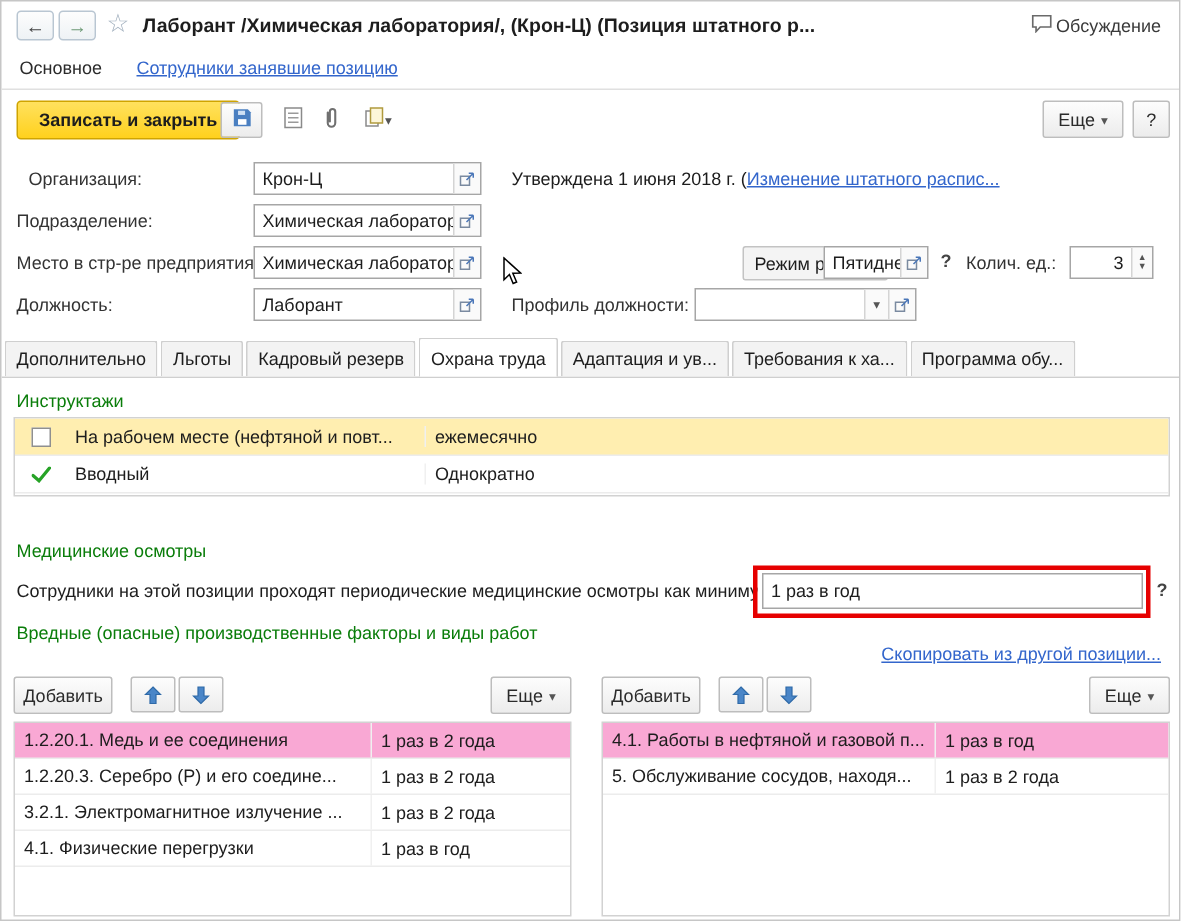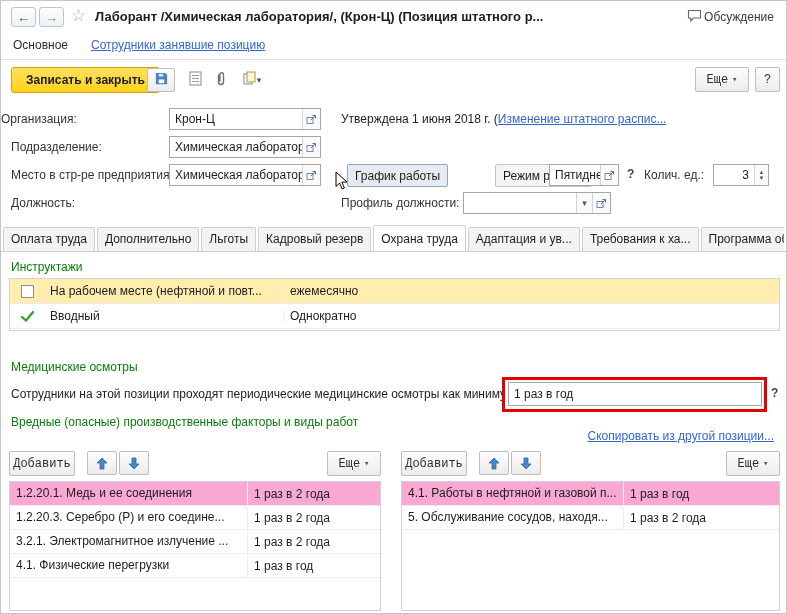--- a/index.html
+++ b/index.html
@@ -21,21 +21,21 @@
   .title { font-weight:bold; font-size:13px; width:545px; white-space:nowrap; overflow:hidden; }
   .discussion { display:flex; align-items:center; gap:2px; color:#3a3a3a; cursor:pointer; }
   .navmain { color:#2b2b2b; cursor:pointer; }
   .link { color:#3366cc; text-decoration:underline; cursor:pointer; white-space:nowrap; }
   .btn-primary {
     height:26px; padding:0 14px; font-family:inherit; font-size:12px; font-weight:bold;
     background:linear-gradient(#ffe15e,#ffd11d); border:1px solid #cfa400; border-radius:3px;
     cursor:pointer; color:#1d1d1d;
   }
   .btn-std {
-    height:25px; padding:0 8px; font-family:Liberation Mono, monospace; font-size:12px; color:#2b2b2b;
+    height:25px; padding:0 8px; font-family:Liberation Sans, sans-serif; font-size:12px; color:#2b2b2b;
     background:linear-gradient(#fdfdfd,#ececec); border:1px solid #bdbdbd; border-radius:2px;
     cursor:pointer; display:inline-flex; align-items:center; justify-content:center; gap:4px;
     white-space:nowrap;
   }
   .caret { font-size:9px; color:#555; }
   .iconbtn {
     width:28px; height:24px; display:flex; align-items:center; justify-content:center;
     cursor:pointer; border-radius:2px;
   }
   .iconbtn.bordered { border:1px solid #bdbdbd; background:linear-gradient(#fdfdfd,#ececec); }
@@ -147,21 +147,21 @@
         </svg>
     </span>
     <span class="caret">▾</span>
   </div>
   <button class="abs btn-std" style="left:694px;top:66px;width:54px">
     <span>Еще</span>
     <span class="caret">▾</span>
   </button>
   <button class="abs btn-std" style="left:754px;top:66px;width:25px">?</button>
 
-  <div class="abs lbl" style="left:0;top:111px">Организация:</div>
+  <div class="abs lbl" style="left:18px;top:111px">Организация:</div>
   <div class="abs fld" style="left:168px;top:107px;width:152px">
     <span class="fldval">Крон-Ц</span>
     <span class="choose">
       <svg width="11" height="11" viewBox="0 0 11 11">
           <rect x="1" y="3.5" width="6" height="6" fill="none" stroke="#7a8aa0"></rect>
           <path d="M5,6 L9.5,1.5 M9.5,1.5 h-3 M9.5,1.5 v3" stroke="#4a76b8" fill="none"></path>
         </svg>
     </span>
   </div>
   <div class="abs" style="left:340px;top:111px;white-space:nowrap">
@@ -182,21 +182,20 @@
   <div class="abs lbl" style="left:10px;top:167px">Место в стр-ре предприятия:</div>
   <div class="abs fld" style="left:168px;top:163px;width:152px">
     <span class="fldval">Химическая лаборатория</span>
     <span class="choose">
       <svg width="11" height="11" viewBox="0 0 11 11">
           <rect x="1" y="3.5" width="6" height="6" fill="none" stroke="#7a8aa0"></rect>
           <path d="M5,6 L9.5,1.5 M9.5,1.5 h-3 M9.5,1.5 v3" stroke="#4a76b8" fill="none"></path>
         </svg>
     </span>
   </div>
-  <div class="abs toggle-on" style="left:346px;top:163px">График работы</div>
   <div class="abs toggle-off" style="left:450px;top:163px">Режим работы</div>
   <div class="abs fld" style="left:548px;top:163px;width:70px">
     <span class="fldval">Пятидневк...</span>
     <span class="choose">
       <svg width="11" height="11" viewBox="0 0 11 11">
           <rect x="1" y="3.5" width="6" height="6" fill="none" stroke="#7a8aa0"></rect>
           <path d="M5,6 L9.5,1.5 M9.5,1.5 h-3 M9.5,1.5 v3" stroke="#4a76b8" fill="none"></path>
         </svg>
     </span>
   </div>
@@ -204,35 +203,43 @@
   <div class="abs lbl" style="left:643px;top:167px">Колич. ед.:</div>
   <div class="abs fld" style="left:712px;top:163px;width:56px">
     <span class="fldval num">3</span>
     <span class="spin">
       <span class="sgl">▲</span>
       <span class="sgl">▼</span>
     </span>
   </div>
 
   <div class="abs lbl" style="left:10px;top:195px">Должность:</div>
+  <div class="abs fld" style="left:168px;top:191px;width:152px">
+    <span class="fldval">Лаборант</span>
+    <span class="choose">
+      <svg width="11" height="11" viewBox="0 0 11 11">
+          <rect x="1" y="3.5" width="6" height="6" fill="none" stroke="#7a8aa0"></rect>
+          <path d="M5,6 L9.5,1.5 M9.5,1.5 h-3 M9.5,1.5 v3" stroke="#4a76b8" fill="none"></path>
+        </svg>
+    </span>
+  </div>
   <div class="abs lbl" style="left:340px;top:195px">Профиль должности:</div>
   <div class="abs fld" style="left:462px;top:191px;width:148px">
     <span class="fldval"></span>
     <span class="combo-caret">▾</span>
     <span class="choose">
       <svg width="11" height="11" viewBox="0 0 11 11">
           <rect x="1" y="3.5" width="6" height="6" fill="none" stroke="#7a8aa0"></rect>
           <path d="M5,6 L9.5,1.5 M9.5,1.5 h-3 M9.5,1.5 v3" stroke="#4a76b8" fill="none"></path>
         </svg>
     </span>
   </div>
 
   <div class="abs hline" style="left:0;right:0;top:250px;background:#cfcfcf"></div>
   <div class="tabsrow">
-    <div class="tab">Оплата труда</div>
     <div class="tab">Дополнительно</div>
     <div class="tab">Льготы</div>
     <div class="tab">Кадровый резерв</div>
     <div class="tab active">Охрана труда</div>
     <div class="tab">Адаптация и ув...</div>
     <div class="tab">Требования к ха...</div>
     <div class="tab">Программа обу...</div>
   </div>
 
   <div class="abs ghead" style="left:10px;top:259px">Инструктажи</div>

